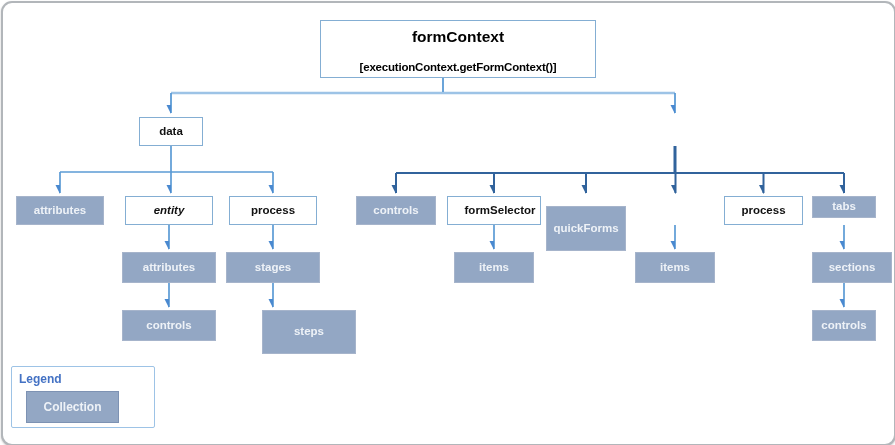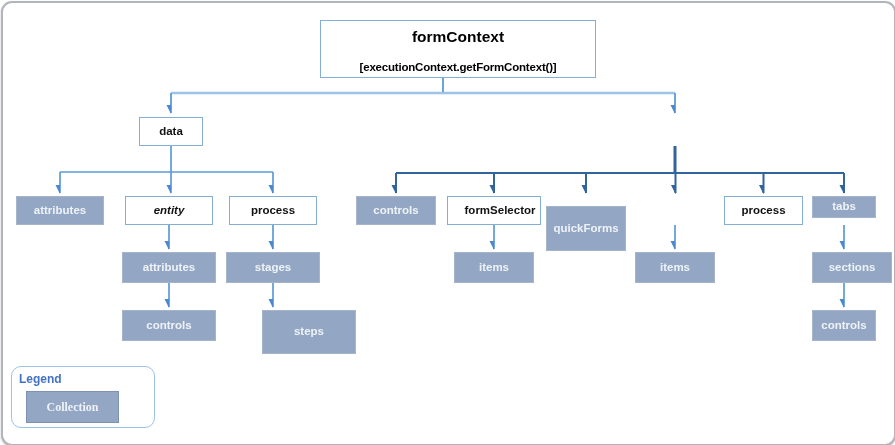--- a/index.html
+++ b/index.html
@@ -18,27 +18,27 @@
   .object { background:#ffffff; border:1.5px solid #84aed3; color:#111111; }
   .collection { background:#93a7c4; border:1px solid #a6b4cb; color:#eef2f7; }
   .root-node {
     position:absolute; box-sizing:border-box; background:#ffffff;
     border:1.5px solid #84aed3; text-align:center; padding-top:7px;
   }
   .root-title { font-weight:bold; font-size:15.5px; color:#000; }
   .root-subtitle { font-weight:bold; font-size:11.5px; color:#000; margin-top:15px; letter-spacing:-0.2px; }
   .legend-box {
     position:absolute; left:8px; top:363px; width:144px; height:62px;
-    box-sizing:border-box; background:#ffffff; border:1.5px solid #9dc3e6; border-radius:10px;
+    box-sizing:border-box; background:#ffffff; border:1.5px solid #9dc3e6; border-radius:2px;
   }
   .legend-title { font-weight:bold; font-size:12px; color:#4472c4; margin:5px 0 0 7px; }
   .legend-swatch {
     position:absolute; left:14px; top:24px; width:93px; height:32px; box-sizing:border-box;
     background:#93a7c4; border:1px solid #7d92b3; color:#eef2f7;
-    display:flex; align-items:center; justify-content:center; font-weight:bold; font-size:12px;font-family:Liberation Serif, serif;
+    display:flex; align-items:center; justify-content:center; font-weight:bold; font-size:12px;
   }
 </style>
 </head>
 <body>
 
 <div class="canvas">
 
   <svg class="connector-layer" viewBox="0 0 891 441" xmlns="http://www.w3.org/2000/svg">
     <defs>
       <marker id="aL" markerUnits="userSpaceOnUse" markerWidth="12" markerHeight="12" refX="8" refY="0" orient="auto">

